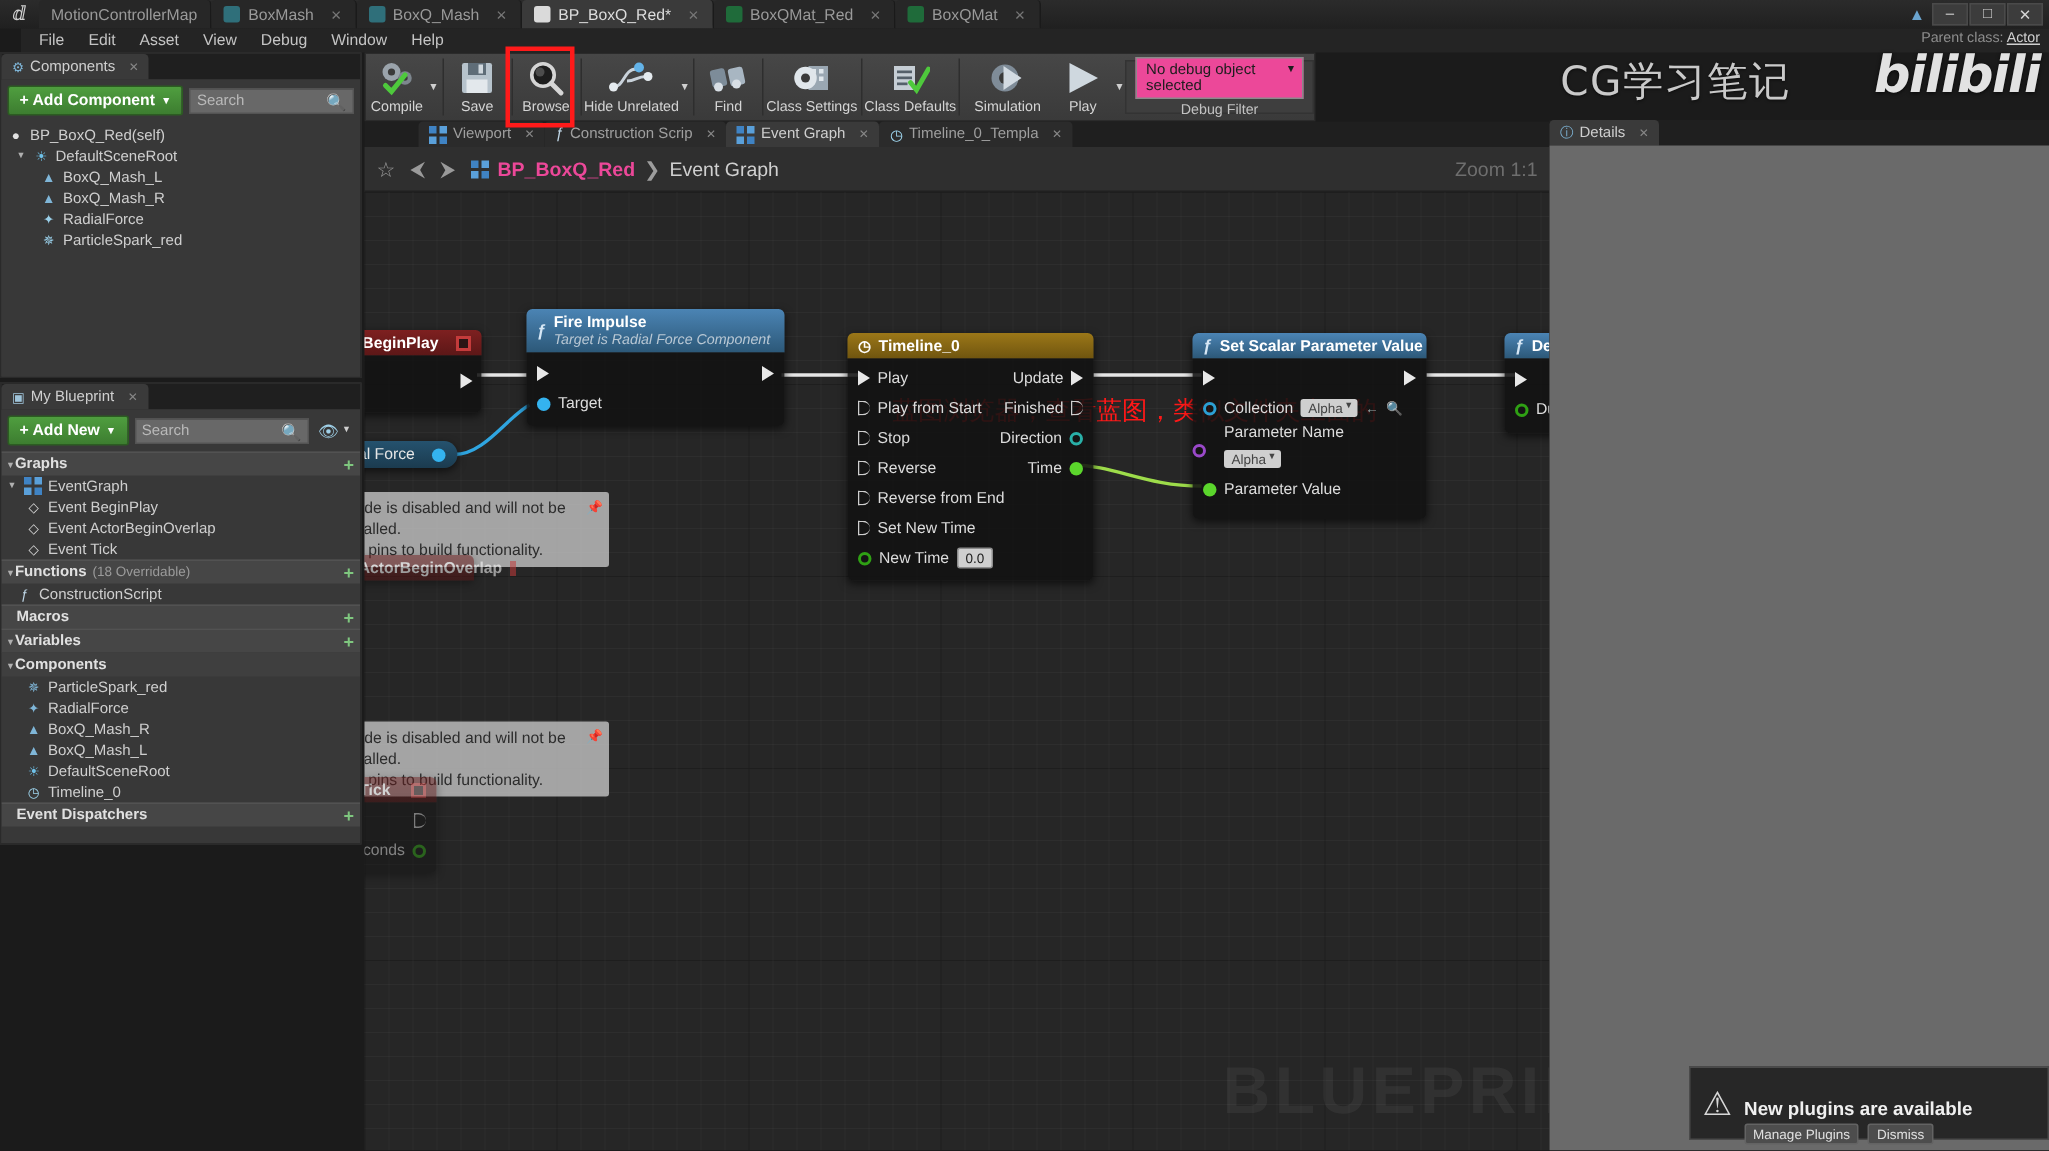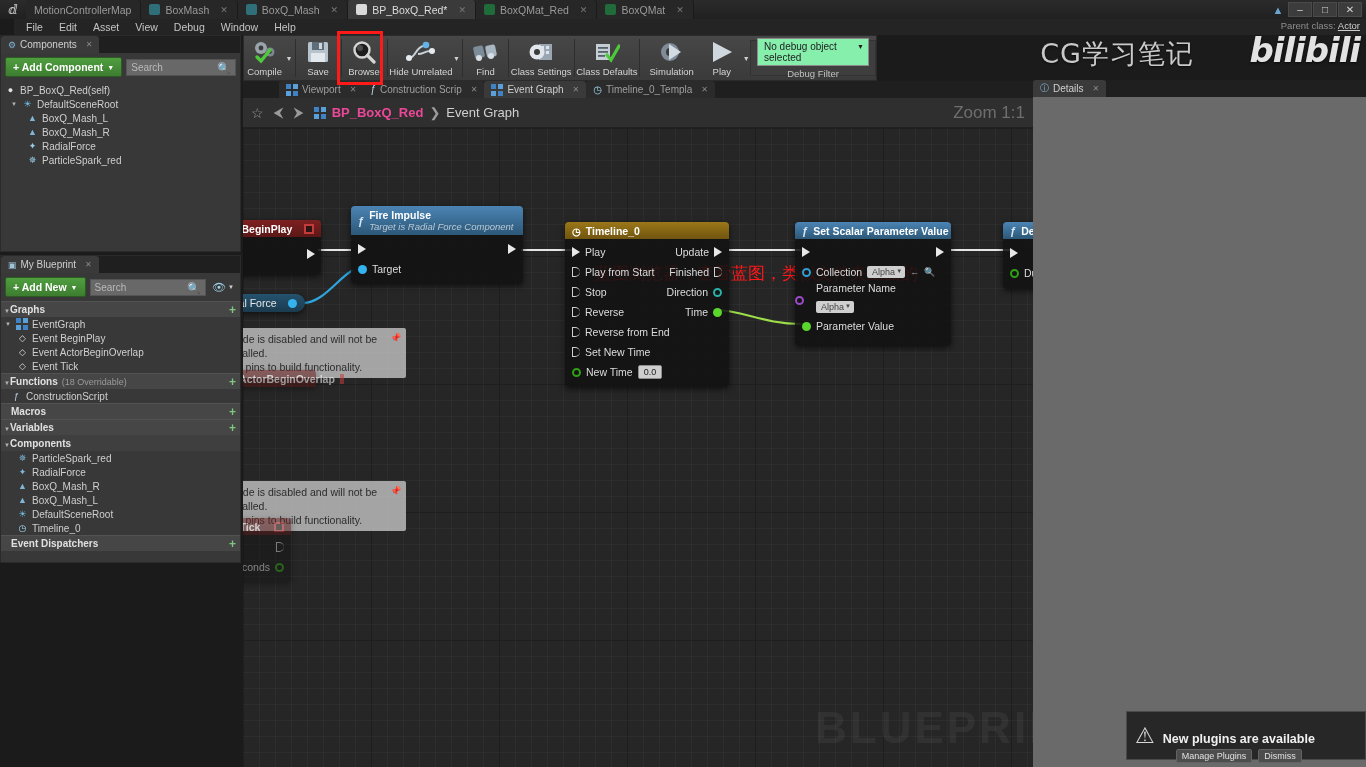--- a/index.html
+++ b/index.html
@@ -102,21 +102,21 @@
   .tb-item.wide { width: 86px; }
   .browse-highlight {
     position: absolute; left: 337px; top: 31px; width: 46px; height: 54px;
     border: 3px solid #ff1a1a; pointer-events: none; z-index: 30;
   }
   .debugbox {
     display: flex; flex-direction: column; align-items: center; justify-content: center;
     padding: 0 6px; margin: 4px 0; background: #3e3e3e; border: 1px solid #333;
   }
   .debug-combo {
-    background: #86efac; color: #1d1d1d; font-size: 10px; padding: 2px 16px 2px 6px;
+    background: #ec4899; color: #1d1d1d; font-size: 10px; padding: 2px 16px 2px 6px;
     border: 1px solid #8a8a8a; position: relative; min-width: 112px;
   }
   .debug-combo .car { position: absolute; right: 4px; top: 4px; font-size: 7px; }
   .debugbox .sub { font-size: 9.5px; color: #c2c2c2; margin-top: 2px; }
 
   
   .panel-tabbar { display: flex; align-items: flex-end; height: 17px; background: #1f1f1f; }
   .ptab {
     height: 17px; display: flex; align-items: center; gap: 4px; padding: 0 7px;
     font-size: 10px; color: #cfcfcf; background: #3a3a3a;
@@ -181,21 +181,21 @@
     position: absolute; left: 243px; top: 98px; width: 790px; height: 30px;
     background: #2f2f2f; border-bottom: 1px solid #202020;
     display: flex; align-items: center; gap: 10px; padding: 0 8px;
     font-size: 13px; color: #d8d8d8;
   }
   .graph-header .nav { color: #9a9a9a; font-size: 14px; }
   .graph-header .crumb { display: flex; align-items: center; gap: 6px; }
   .graph-header .crumb b { font-weight: bold; color: #ec4899; }
   .graph-header .crumb .sep { color: #9d9d9d; }
   .graph-header .crumb .leaf { color: #d0d0d0; }
-  .zoomlbl { margin-left: auto; font-size: 17px; color: #6e6e6e; }
+  .zoomlbl { margin-left: auto; font-size: 13px; color: #6e6e6e; }
   .bp-icon { width: 12px; height: 12px; display:inline-block; position: relative; }
   .bp-icon i { position:absolute; width:5px; height:5px; background:#3f83c4; }
   .bp-icon i:nth-child(1){left:0;top:0;}
   .bp-icon i:nth-child(2){left:7px;top:0;background:#5aa0da;}
   .bp-icon i:nth-child(3){left:0;top:7px;background:#5aa0da;}
   .bp-icon i:nth-child(4){left:7px;top:7px;}
 
   .graph-canvas {
     position: absolute; left: 243px; top: 128px; width: 790px; height: 639px;
     background-color: #262626;
@@ -249,21 +249,21 @@
 
   svg.wires { position: absolute; left: 0; top: 0; width: 790px; height: 639px; pointer-events: none; }
 
   
   .notif {
     position: absolute; left: 1126px; top: 711px; width: 240px; height: 49px;
     background: rgba(36,36,36,.95); border: 1px solid #4a4a4a;
     display: flex; align-items: center; padding: 4px 8px; gap: 8px;
   }
   .notif .warn { font-size: 22px; color: #d8d8d8; }
-  .notif .ncol { display: flex; flex-direction: column; align-items: center; gap: 3px; margin-top: 24px; }
+  .notif .ncol { display: flex; flex-direction: column; align-items: flex-start; gap: 3px; margin-top: 24px; }
   .notif .ntitle { font-size: 12.5px; font-weight: bold; color: #f0f0f0; white-space: nowrap; }
   .notif .nbtns { display: flex; gap: 6px; }
   .notif .nbtn { background: #4d4d4d; border: 1px solid #636363; color: #e0e0e0; font-size: 9px; padding: 1px 5px; border-radius: 2px; }
 
   
   .cursor-arrow { position: absolute; left: 150px; top: 57px; width: 0; height: 0;
     border-left: 7px solid #eaeaea; border-bottom: 11px solid transparent; transform: rotate(-20deg); }
 </style>
 </head>
 <body>

